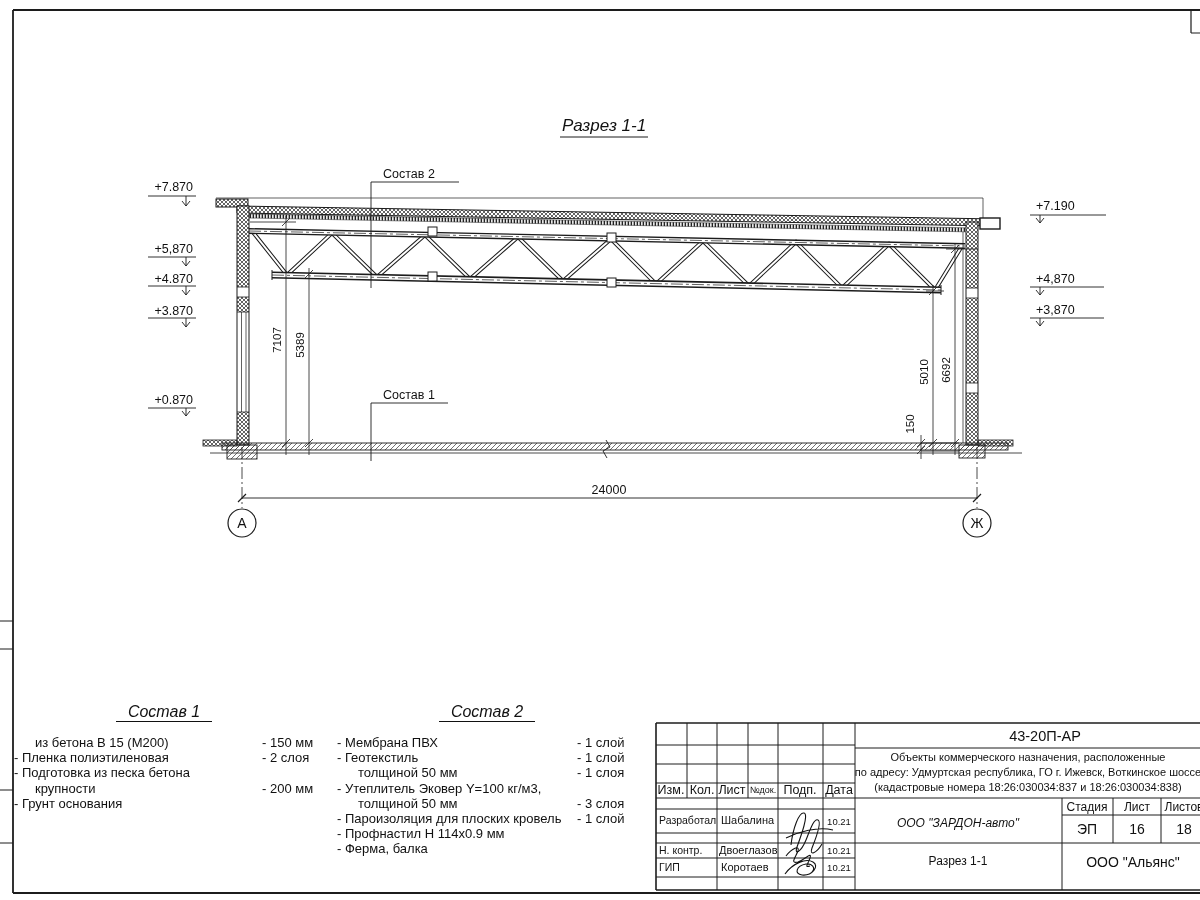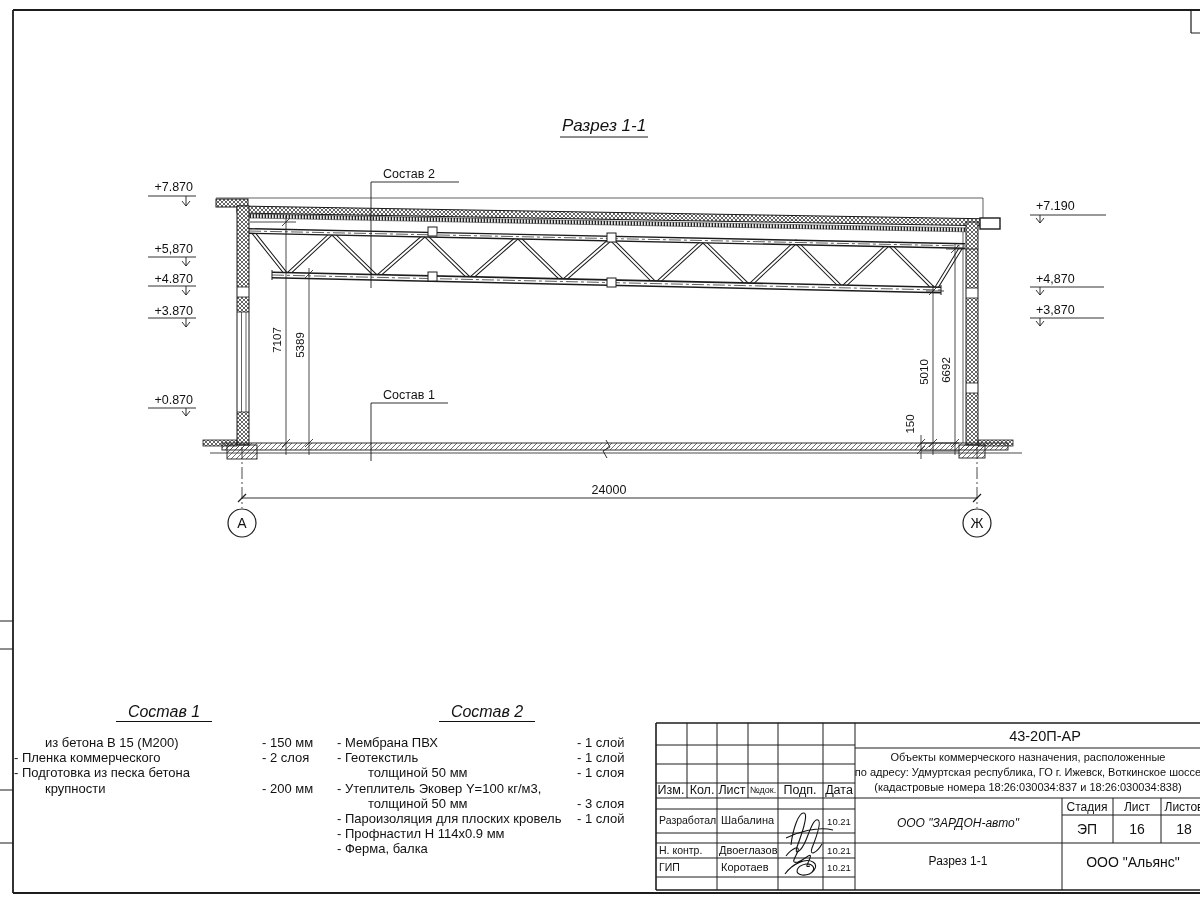--- a/index.html
+++ b/index.html
@@ -6,21 +6,21 @@
   body{width:1200px;height:900px;position:relative;overflow:hidden;
        font-family:"Liberation Sans",sans-serif;color:#111;}
   #dwg{position:absolute;left:0;top:0;}
   .spec{position:absolute;font-size:13px;line-height:15.2px;color:#111;}
   .spec-h{text-align:center;margin-bottom:9px;height:22px;}
   .spec-h span{font-style:italic;font-size:16px;border-bottom:1.2px solid #111;padding:0 12px 1px;}
   .srow{position:relative;height:15.2px;white-space:nowrap;}
   .srow .sv{position:absolute;top:0;}
   .spec1 .sv{left:248px;}
   .spec2 .sv{left:240px;text-align:center;}
-  .srow.ind .st{padding-left:31px;}
+  .srow.ind .st{padding-left:21px;}
   svg text{font-family:"Liberation Sans",sans-serif;fill:#111;}
 </style>
 </head>
 <body>
 
 <svg id="dwg" width="1200" height="900" viewBox="0 0 1200 900">
   <defs>
     <pattern id="xh" width="4" height="4" patternUnits="userSpaceOnUse">
       <path d="M0,0 L4,4 M4,0 L0,4" stroke="#222" stroke-width="0.7"></path>
     </pattern>
@@ -211,23 +211,24 @@
 
   <g stroke="#111" stroke-width="1.1" fill="none">
     <path d="M791,845 C793,828 799,812 804,813 C809,814 801,836 797,847 C794,856 801,852 806,840 C810,830 814,818 818,820 C822,822 816,838 812,848 C809,856 816,854 822,844 M786,838 C798,832 818,826 833,830"></path>
     <path d="M786,856 C792,848 800,845 798,851 C795,858 790,864 798,862 C806,859 812,851 810,858 C808,864 804,868 810,866 M785,874 C793,863 806,858 813,862 C820,866 812,876 802,875 C794,874 796,866 806,864 C812,863 816,868 812,872"></path>
   </g>
 </svg>
 
 <div class="spec spec1" style="left:14px;top:704px;width:300px;">
   <div class="spec-h"><span>Состав 1</span></div>
   <div class="srow ind"><span class="st">из бетона В 15 (М200)</span><span class="sv">- 150 мм</span></div>
-  <div class="srow"><span class="st">- Пленка коммерческого</span><span class="sv">-  2 слоя</span></div>
+  <div class="srow"><span class="st">- Пленка полиэтиленовая</span><span class="sv">-  2 слоя</span></div>
   <div class="srow"><span class="st">- Подготовка из песка бетона</span><span class="sv"></span></div>
   <div class="srow ind"><span class="st">крупности</span><span class="sv">- 200 мм</span></div>
+  <div class="srow"><span class="st">- Грунт основания</span><span class="sv"></span></div>
 </div>
 
 <div class="spec spec2" style="left:337px;top:704px;width:300px;">
   <div class="spec-h"><span>Состав 2</span></div>
   <div class="srow"><span class="st">- Мембрана ПВХ</span><span class="sv">- 1 слой</span></div>
   <div class="srow"><span class="st">- Геотекстиль</span><span class="sv">- 1 слой</span></div>
   <div class="srow ind"><span class="st">толщиной 50 мм</span><span class="sv">- 1 слоя</span></div>
   <div class="srow"><span class="st">- Утеплитель Эковер Y=100 кг/м3,</span><span class="sv"></span></div>
   <div class="srow ind"><span class="st">толщиной 50 мм</span><span class="sv">- 3 слоя</span></div>
   <div class="srow"><span class="st">- Пароизоляция для плоских кровель</span><span class="sv">- 1 слой</span></div>

